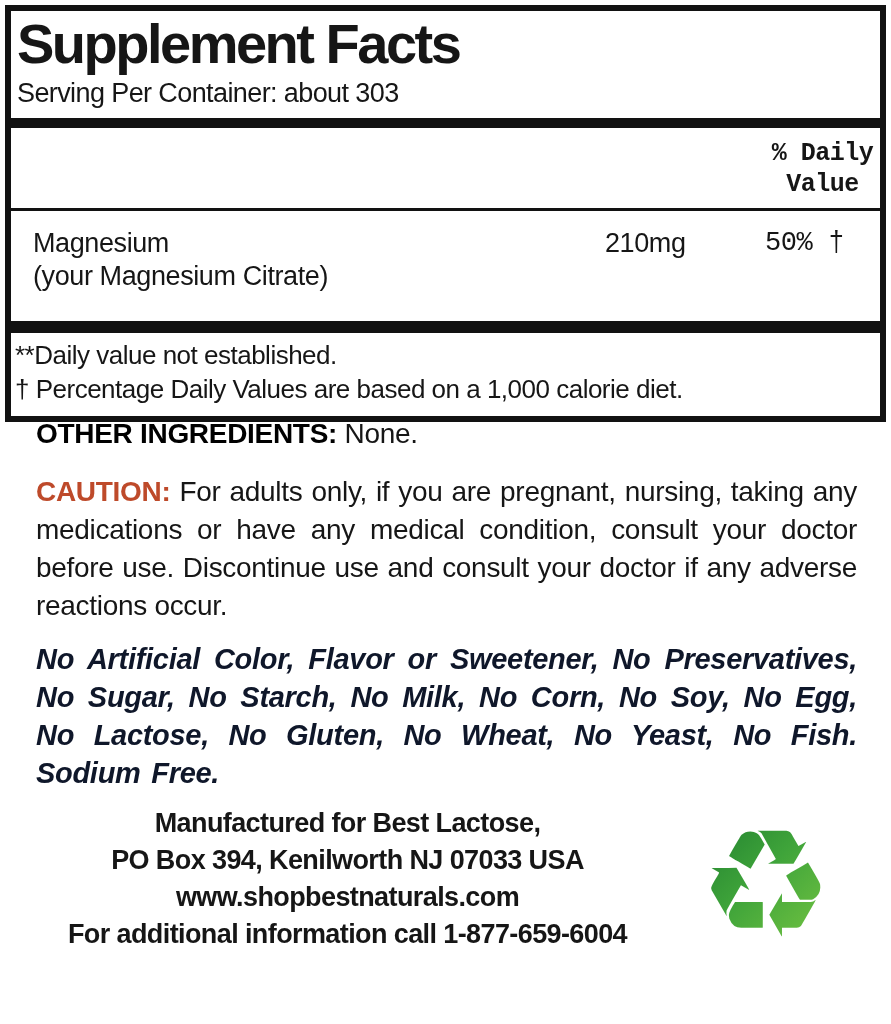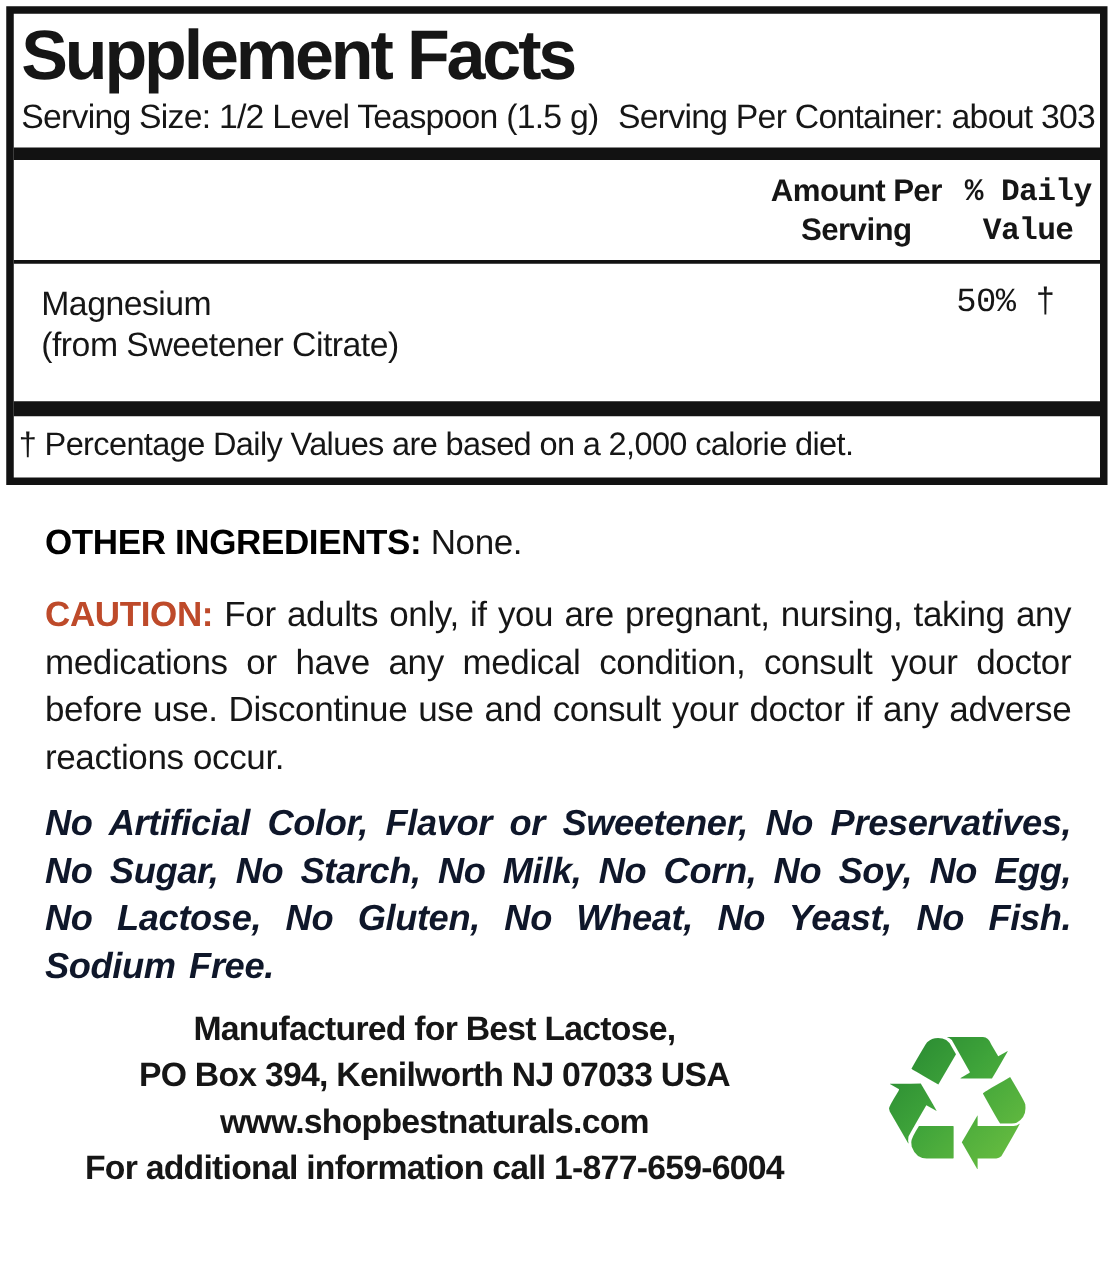--- a/index.html
+++ b/index.html
@@ -67,47 +67,46 @@
 </style>
 </head>
 <body>
 
 <div class="page">
 
   <div class="sf-box">
     <div class="sf-title">Supplement Facts</div>
 
     <div class="sf-serving-row">
-      <span>Serving Size: 1/2 Level Teaspoon (1.5 g)</span>
       <span>Serving Per Container: about 303</span>
     </div>
 
     <div class="bar"></div>
 
     <div class="sf-headers">
-      <span class="col-amount">Amount Per
-Serving</span>
       <span class="col-dv">% Daily
 Value</span>
     </div>
 
     <div class="thin-line"></div>
 
     <div class="sf-row">
       <div class="name-block">
         <div>Magnesium</div>
-        <div>(from Sweetener Citrate)</div>
+        <div>(your Magnesium Citrate)</div>
       </div>
+      <div class="col-amount">210mg</div>
       <div class="col-dv">50% †</div>
     </div>
 
     <div class="bar thick"></div>
 
     <div class="sf-footnotes">
-      <div>† Percentage Daily Values are based on a 2,000 calorie diet.</div>
+      <div>**Daily value not established.</div>
+      <div>† Percentage Daily Values are based on a 1,000 calorie diet.</div>
     </div>
   </div>
 
   <div style="height:372px;"></div>
 
   <div class="section oi">
     <span class="accent-label" style="color:#000000;">OTHER INGREDIENTS:</span><span> None.</span>
   </div>
 
   <div class="section caution">

